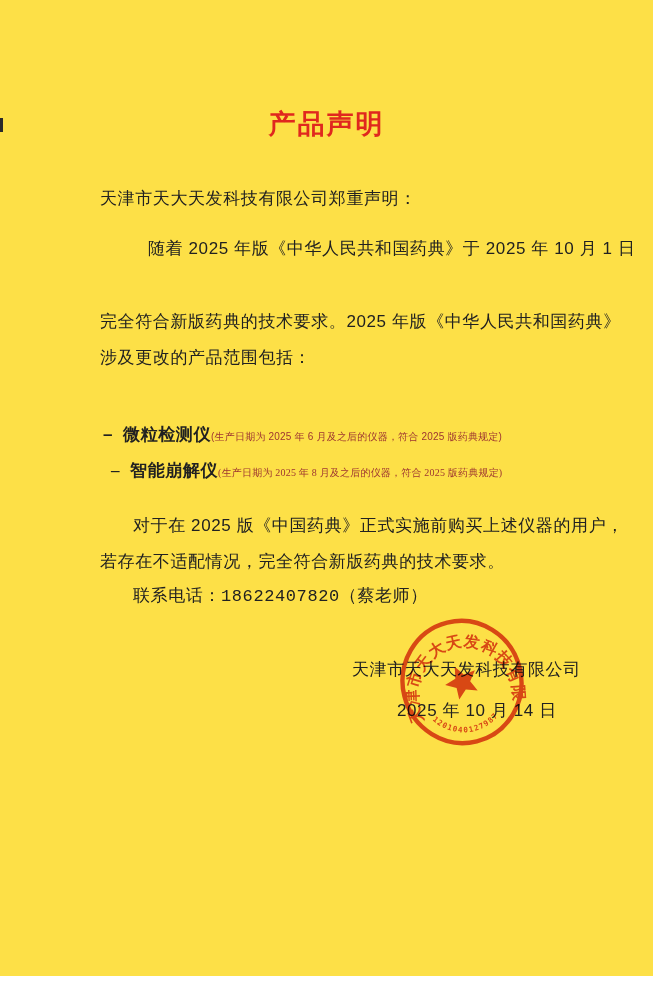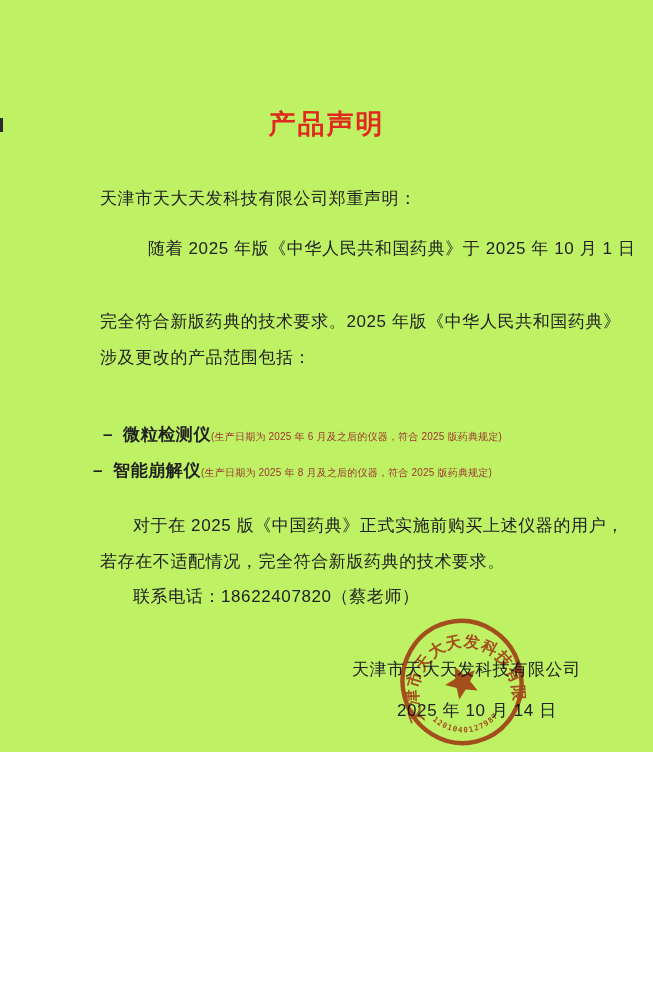--- a/index.html
+++ b/index.html
@@ -1,20 +1,20 @@
 <!DOCTYPE html>
 <html><head>
 <meta charset="utf-8">
 <style>
   html, body { margin: 0; padding: 0; background: #ffffff; }
   .page {
     position: relative;
     width: 653px;
-    height: 752px;
-    background: #bef264;
+    height: 976px;
+    background: #fde047;
     font-family: "Liberation Sans", "DejaVu Sans", sans-serif;
     color: #212121;
     overflow: hidden;
   }
   .scan-artifact {
     position: absolute;
     left: 0; top: 118;
     top: 118px;
     width: 3px; height: 14px;
     background: #2a2a2a;
@@ -36,31 +36,31 @@
     font-size: 17px;
     letter-spacing: 0.6px;
     line-height: 21px;
   }
   .salutation { left: 100px; top: 188px; }
   .p1l1 { left: 148px; top: 238px; }
   .p1l2 { left: 100px; top: 274px; }
   .p1l3 { left: 100px; top: 311px; }
   .p1l4 { left: 100px; top: 347px; }
   .bullet1 { left: 103px; top: 424px; }
-  .bullet2 { left: 93px; top: 460px; }
+  .bullet2 { left: 111px; top: 460px; font-family: Liberation Serif, serif; }
   .bullet .dash { margin-right: 10px; font-weight: bold; }
   .bullet .prod-name { font-weight: bold; letter-spacing: 0.6px; }
   .bullet .prod-note {
     font-size: 10px;
     color: #9d3430;
     letter-spacing: 0.2px;
   }
   .p2l1 { left: 133px; top: 515px; }
   .p2l2 { left: 100px; top: 551px; }
-  .contact { left: 133px; top: 586px; }
+  .contact { left: 133px; top: 586px; font-family: Liberation Mono, monospace; }
   .company-line { left: 352px; top: 659px; }
   .date-line { left: 397px; top: 700px; }
   .stamp {
     position: absolute;
     left: 395px; top: 611px;
     width: 134px; height: 140px;
     mix-blend-mode: multiply;
     opacity: 0.88;
   }
   .stamp-ring { fill: none; stroke: #d53a2e; stroke-width: 4.6px; }

